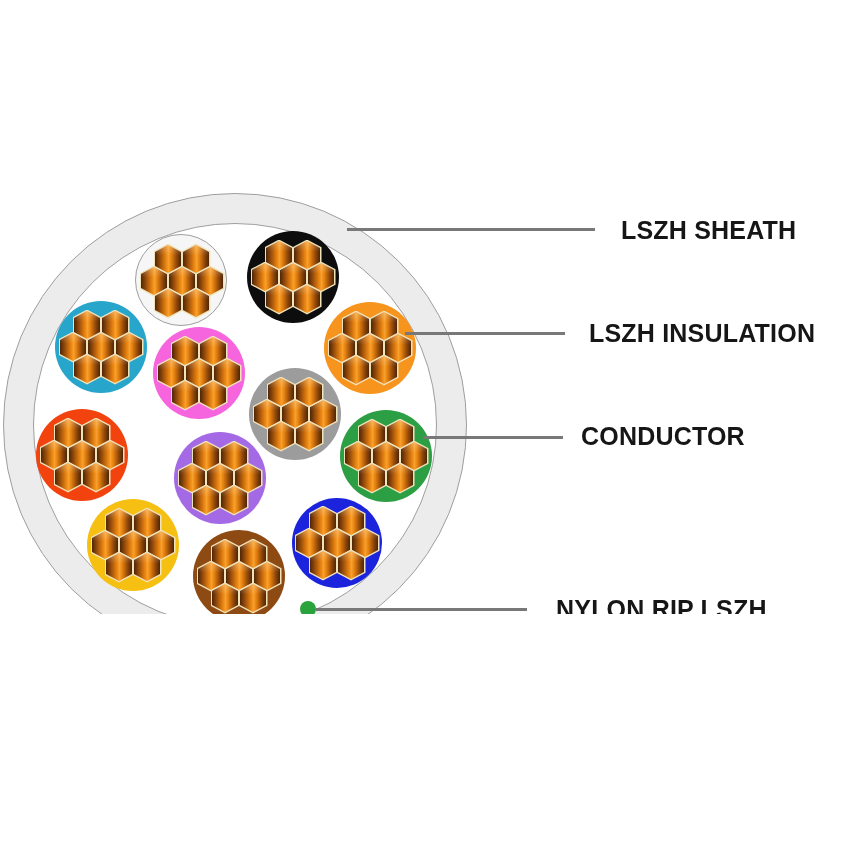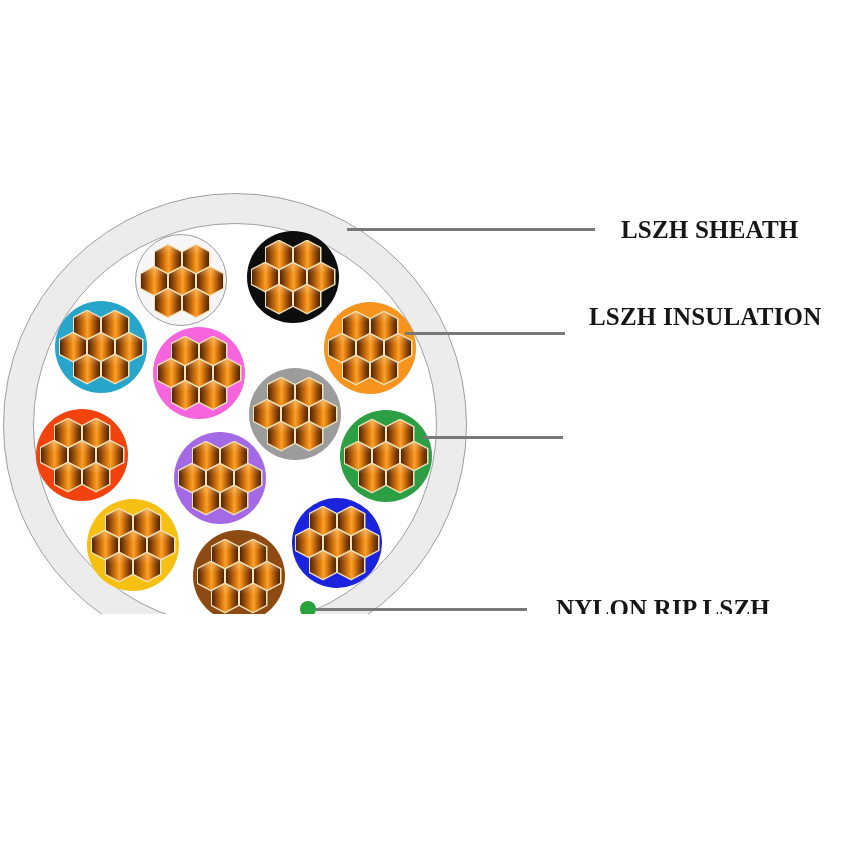--- a/index.html
+++ b/index.html
@@ -1,18 +1,18 @@
 <!DOCTYPE html>
 <html style="--sheath-fill: #ECECEC; --sheath-line: #9E9E9E; --strand-outline: #EFE3BC; --callout-line: #787878; --callout-text: #161616;"><head>
 <meta charset="utf-8">
 <style>
   html,body{margin:0;padding:0;background:#ffffff;}
   body{width:850px;height:850px;font-family:"Liberation Sans", sans-serif;}
 
-  .canvas{position:relative;width:850px;height:614px;background:#ffffff;overflow:hidden;font-family:Liberation Serif, serif;}
+  .canvas{position:relative;width:850px;height:614px;background:#ffffff;overflow:hidden;}
 
   .circle{position:absolute;border-radius:50%;box-sizing:border-box;}
 
   
   .sheath-outer{left:3px;top:193px;width:464px;height:464px;
     background:var(--sheath-fill,#ECECEC);border:1px solid var(--sheath-line,#9E9E9E);}
   .sheath-inner{left:33px;top:223px;width:404px;height:404px;
     background:#ffffff;border:1px solid var(--sheath-line,#9E9E9E);}
 
   .layer{position:absolute;left:0;top:0;width:100%;height:100%;}
@@ -29,21 +29,21 @@
 
   .callout-line{position:absolute;height:3px;background:var(--callout-line,#787878);}
   .callout-text{position:absolute;transform:translateY(-50%);
     font-size:25px;font-weight:700;line-height:40px;letter-spacing:0.2px;
     color:var(--callout-text,#161616);white-space:nowrap;}
 
   .line-sheath{left:347px;top:228px;width:248px;}
   .text-sheath{left:621px;top:230px;}
 
   .line-insulation{left:405px;top:332px;width:160px;}
-  .text-insulation{left:589px;top:317px;}
+  .text-insulation{left:589px;top:333px;}
 
   .line-conductor{left:423px;top:436px;width:140px;}
   .text-conductor{left:581px;top:436px;}
 
   .line-ripcord{left:316px;top:608px;width:211px;}
   .text-ripcord{left:556px;top:609px;}
 </style>
 </head>
 <body>
 
@@ -339,20 +339,21 @@
   </div>
 
   <div>
     <div class="callout-line line-insulation"></div>
     <div class="callout-text text-insulation">LSZH INSULATION</div>
   </div>
 
   <div>
     <div class="callout-line line-conductor"></div>
     <div class="callout-text text-conductor">
+      <div>CONDUCTOR</div>
     </div>
   </div>
 
   <div>
     <div class="callout-line line-ripcord"></div>
     <div class="callout-text text-ripcord">NYLON RIP LSZH</div>
   </div>
 
 </div>
 

